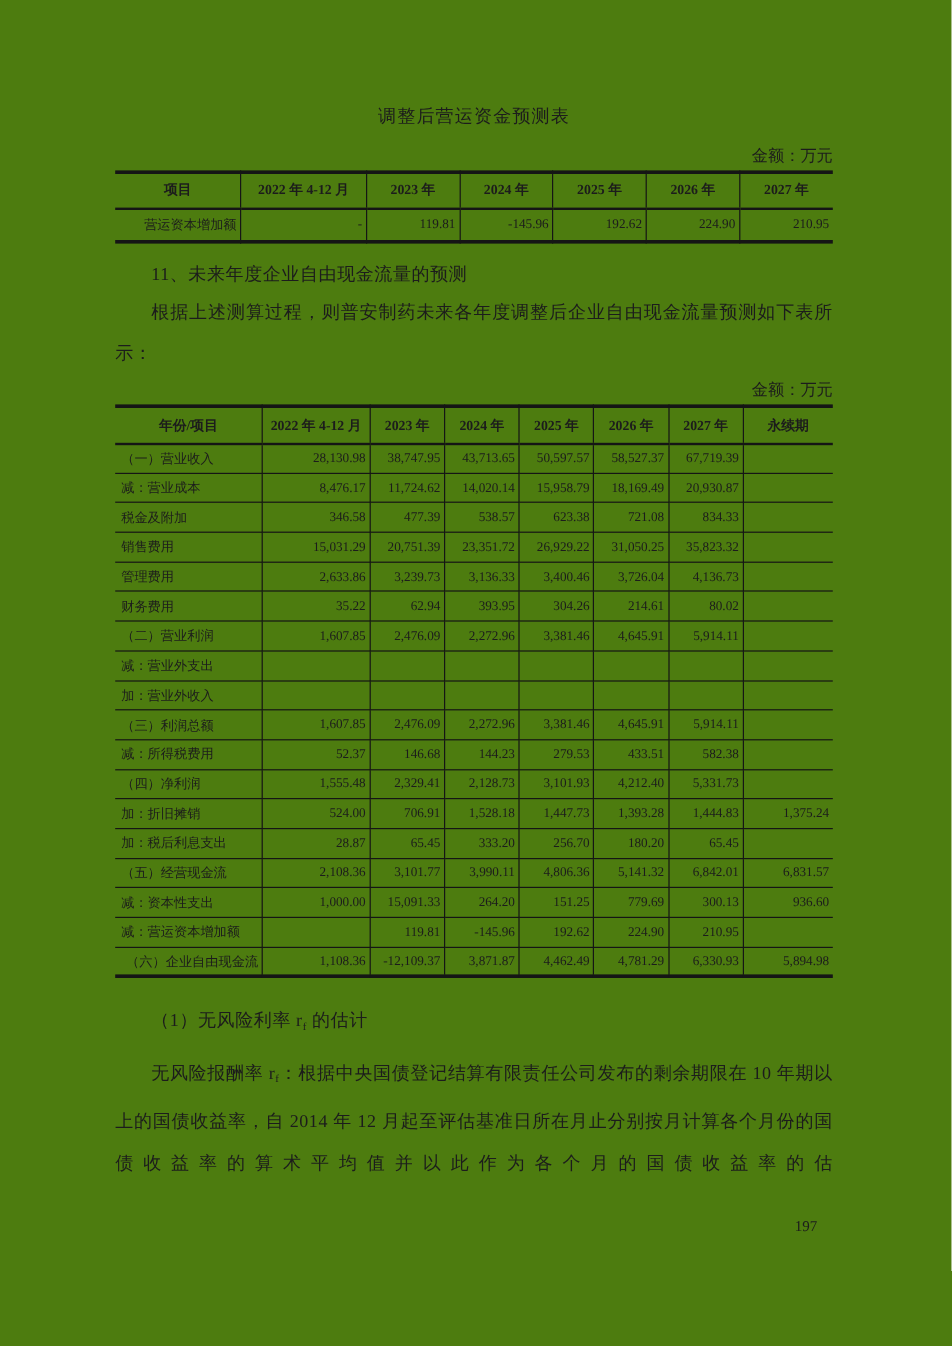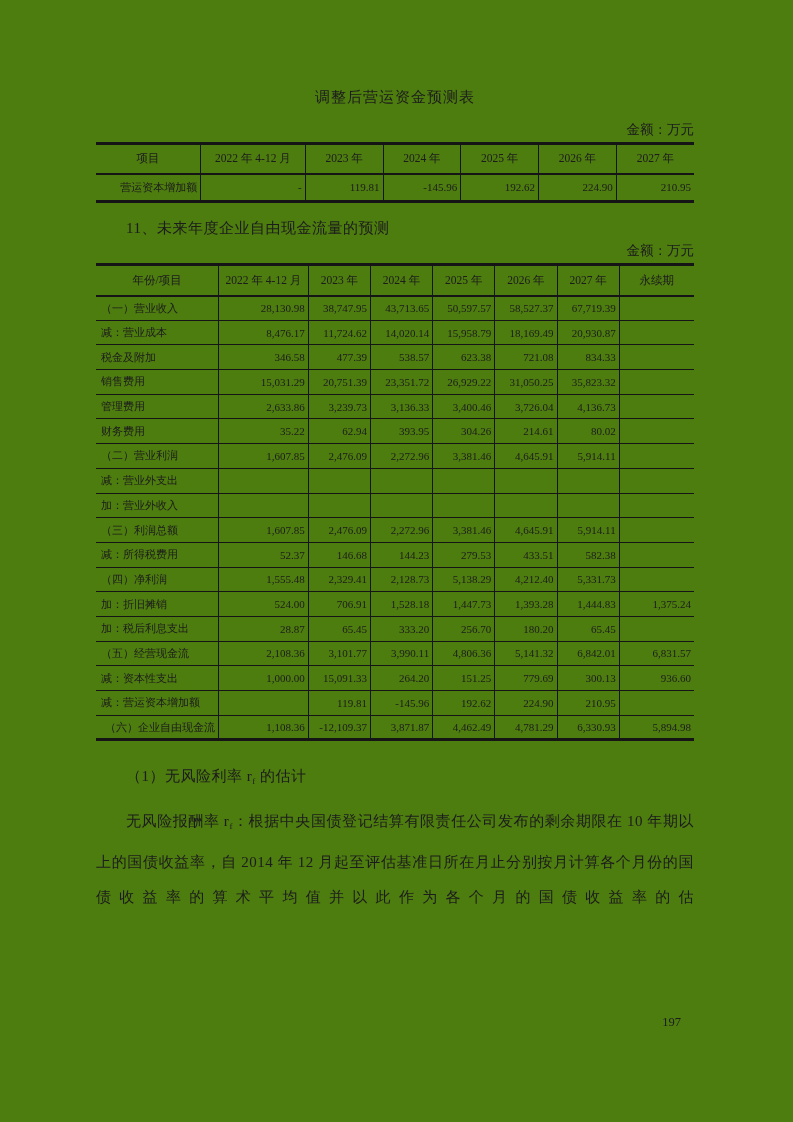--- a/index.html
+++ b/index.html
@@ -29,21 +29,21 @@
   table.doc-table {
     width: 100%;
     border-collapse: collapse;
     table-layout: fixed;
     border-top: 3px solid #151515;
     border-bottom: 3px solid #151515;
     font-size: 11px;
   }
   table.doc-table th {
     font-size: 11.5px;
-    font-weight: normal;
+    font-weight: bold;
     text-align: center;
     border-bottom: 2px solid #151515;
     padding: 0 2px;
   }
   table.doc-table th, table.doc-table td {
     border-right: 1px solid #151515;
     overflow: hidden;
     white-space: nowrap;
   }
   table.doc-table th:last-child, table.doc-table td:last-child { border-right: none; }
@@ -131,20 +131,21 @@
           <td class="num">-145.96</td>
           <td class="num">192.62</td>
           <td class="num">224.90</td>
           <td class="num">210.95</td>
         </tr>
       </tbody>
     </table>
 
   <div class="section-heading">11、未来年度企业自由现金流量的预测</div>
 
+  <div class="body-para">根据上述测算过程，则普安制药未来各年度调整后企业自由现金流量预测如下表所示：</div>
 
   <div class="unit-label" style="margin-top:4px;">金额：万元</div>
 
   <table class="doc-table" id="table2">
     <colgroup>
       <col style="width:20.5%">
         <col style="width:15%">
         <col style="width:10.4%">
         <col style="width:10.4%">
       <col style="width:10.4%">
@@ -273,21 +274,21 @@
           <td class="num">279.53</td>
           <td class="num">433.51</td>
           <td class="num">582.38</td>
           <td class="num"></td>
         </tr>
         <tr>
           <td class="lbl">（四）净利润</td>
           <td class="num">1,555.48</td>
           <td class="num">2,329.41</td>
           <td class="num">2,128.73</td>
-          <td class="num">5,138.29</td>
+          <td class="num">3,101.93</td>
           <td class="num">4,212.40</td>
           <td class="num">5,331.73</td>
           <td class="num"></td>
         </tr>
         <tr>
           <td class="lbl">加：折旧摊销</td>
           <td class="num">524.00</td>
           <td class="num">706.91</td>
           <td class="num">1,528.18</td>
           <td class="num">1,447.73</td>

